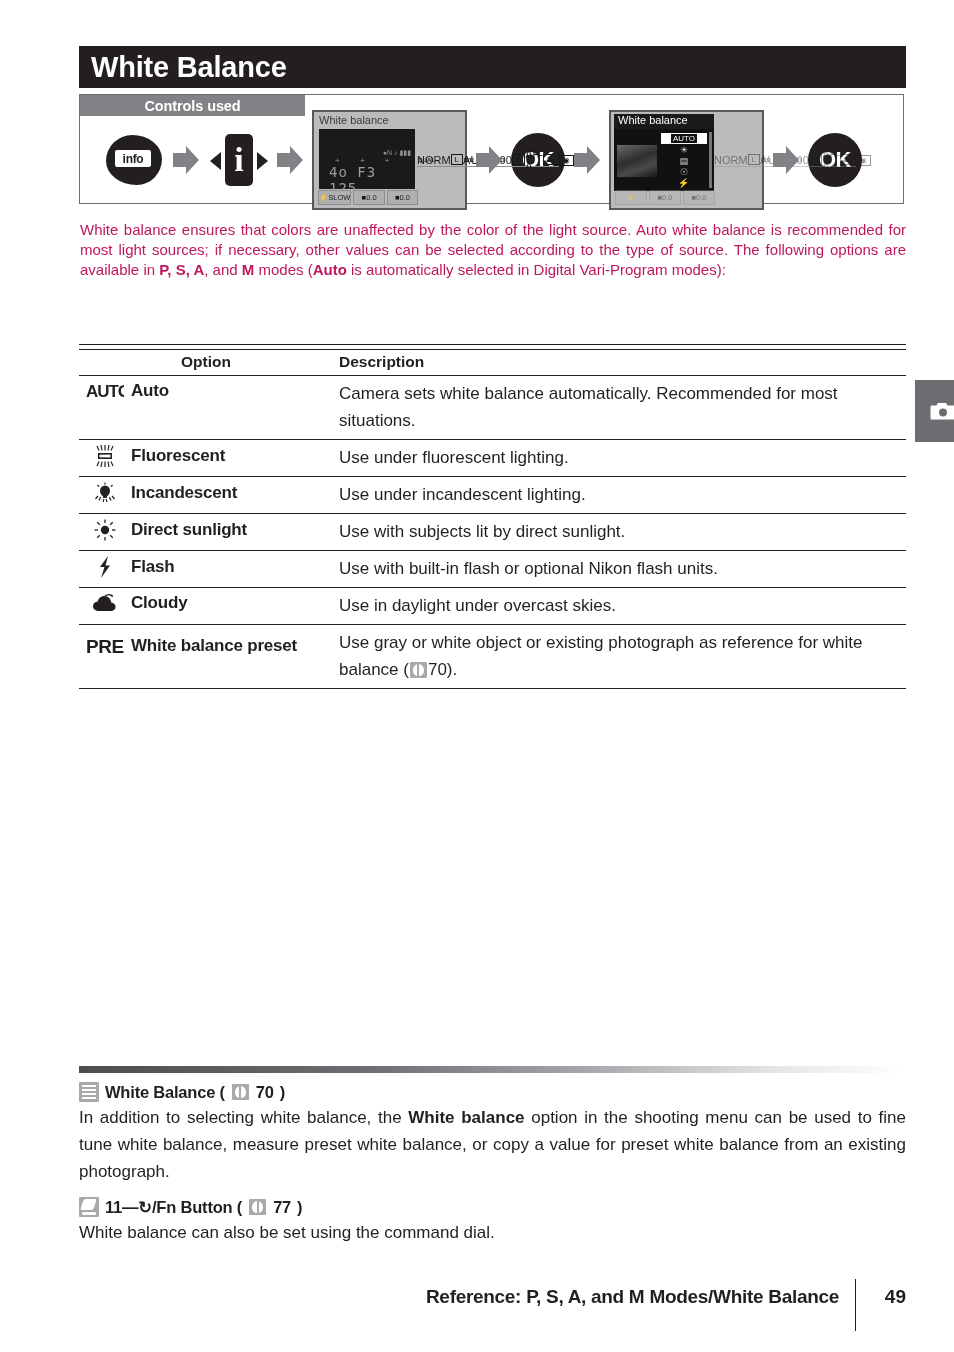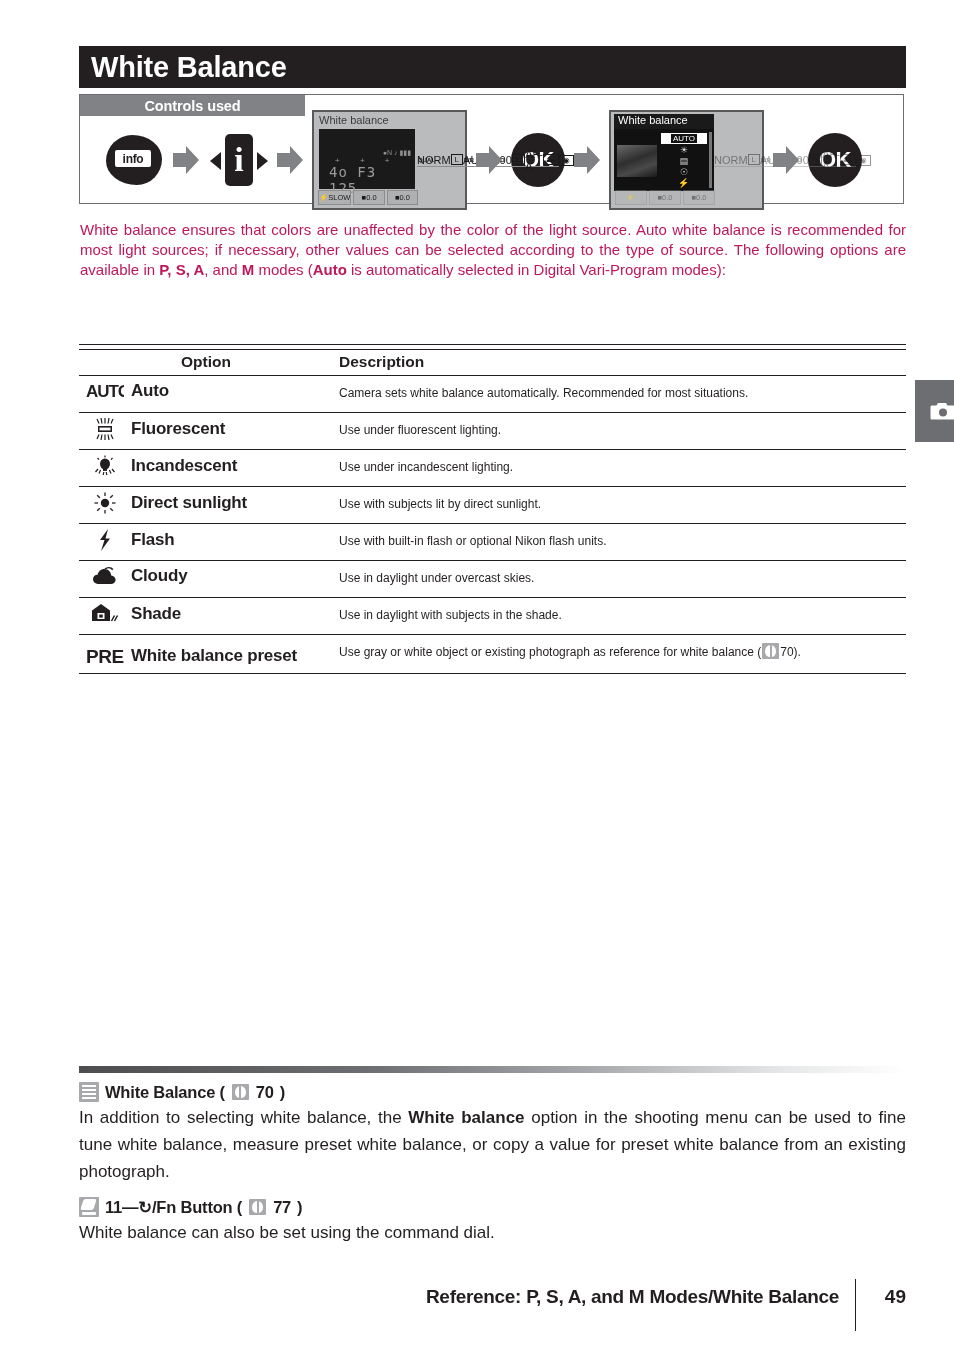--- a/index.html
+++ b/index.html
@@ -161,21 +161,21 @@
   .opt-cell{
     width:254px;padding:5px 0 6px 0 !important;
     display:flex;align-items:center;
   }
   .opt-icon{
     width:52px;flex:none;display:flex;align-items:center;justify-content:center;
     font-size:18px;color:#231f20;
   }
   .opt-label{font-size:17px;font-weight:bold;color:#231f20;letter-spacing:-0.2px;}
   .desc-cell{
-    font-size:12px;line-height:27px;color:#231f20;padding:4px 4px 5px 6px !important;
+    font-size:17px;line-height:27px;color:#231f20;padding:4px 4px 5px 6px !important;
   }
   td.opt-td{padding:0 !important;}
 
   .icon-auto{font-size:18px;font-weight:bold;letter-spacing:-1px;}
   .icon-pre{font-size:19px;font-weight:bold;letter-spacing:-0.5px;}
 
   
   .bookref{
     display:inline-block;width:17px;height:16px;background:#a7a9ac;
     vertical-align:-3px;position:relative;margin:0 1px;border-radius:1px;
@@ -523,39 +523,20 @@
               <path d="M7 18 C2.8 18 1 15.4 1 13 C1 10.6 3 8.6 5.6 8.7 C6.2 5.4 9 3 12.4 3 C16.1 3 19 5.9 19.2 9.4 C21.8 9.7 23.6 11.5 23.6 13.8 C23.6 16.2 21.6 18 19 18 Z" fill="#231f20"></path>
               <path d="M13 3.2 C15.4 1.2 18.8 1.4 20.8 3.6" stroke="#231f20" stroke-width="1.6" fill="none"></path>
             </svg>
           </span>
           <span class="opt-label">Cloudy</span>
         </div>
       </td>
       <td class="desc-cell">Use in daylight under overcast skies.</td>
     </tr>
 
-    <tr class="rowline">
-      <td class="opt-td">
-        <div class="opt-cell">
-          <span class="opt-icon">
-            <svg width="28" height="22" viewBox="0 0 28 22">
-              <path d="M10 1 L19 7.5 L19 18 L1 18 L1 7.5 Z" fill="#231f20"></path>
-              <rect x="6.5" y="10" width="7" height="6" fill="#fff"></rect>
-              <rect x="8.2" y="11.6" width="3.6" height="3" fill="#231f20"></rect>
-              <g stroke="#231f20" stroke-width="1.5">
-                <line x1="20.5" y1="18" x2="23.5" y2="12.5"></line>
-                <line x1="23.5" y1="18" x2="26.5" y2="12.5"></line>
-              </g>
-            </svg>
-          </span>
-          <span class="opt-label">Shade</span>
-        </div>
-      </td>
-      <td class="desc-cell">Use in daylight with subjects in the shade.</td>
-    </tr>
 
     <tr class="rowline">
       <td class="opt-td">
         <div class="opt-cell" style="padding-top:10px !important;text-align:center;">
           <span class="opt-icon icon-pre">
             <svg width="38" height="22" viewBox="0 0 38 22">
                   <text x="0" y="18" font-family="Liberation Sans, sans-serif" font-size="19" font-weight="bold" letter-spacing="-0.5" fill="#231f20">PRE</text>
                 </svg>
           </span>
           <span class="opt-label">White balance preset</span>

